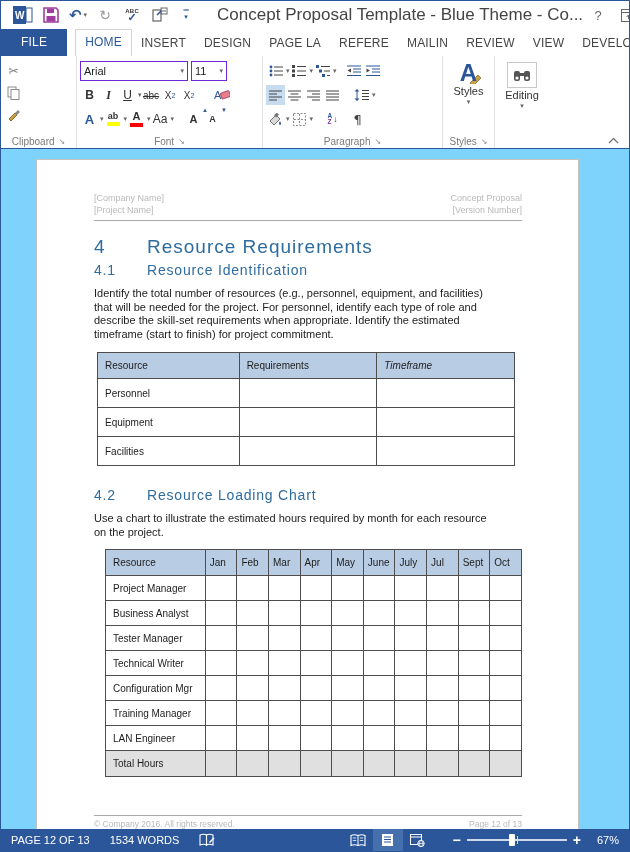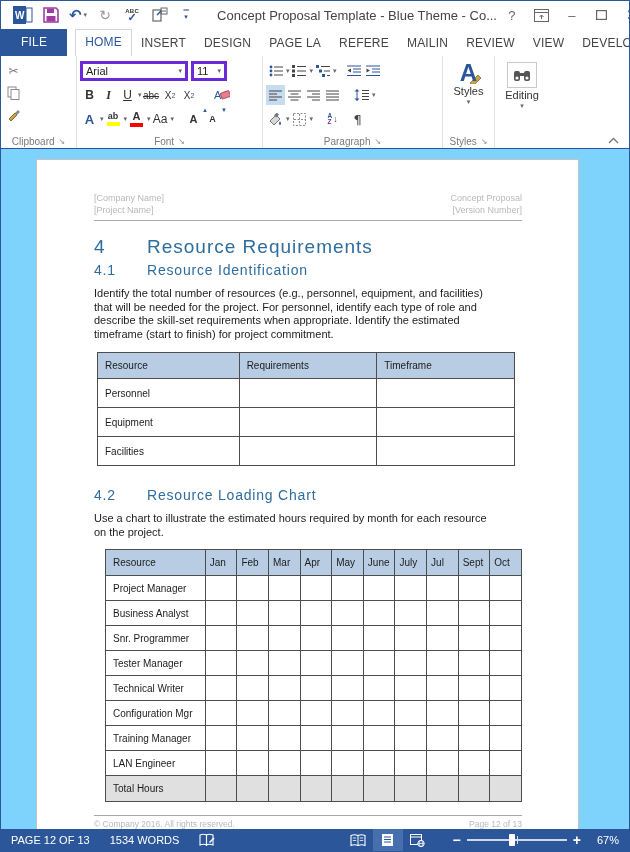--- a/index.html
+++ b/index.html
@@ -18,21 +18,21 @@
   .qat { display:flex; align-items:center; gap:9px; padding-left:12px; }
   .qat .btn { display:flex; align-items:center; justify-content:center; min-width:18px; height:20px; color:#2B579A; }
   .word-logo { width:20px; height:18px; }
   .undo-glyph { font-size:15px; font-weight:bold; color:#2B579A; font-family:"DejaVu Sans",sans-serif; }
   .redo-glyph { font-size:14px; color:#9a9a9a; font-family:"DejaVu Sans",sans-serif; }
   .dd-sm { font-size:7px; color:#666; margin-left:2px; }
   .abc-check { display:flex; flex-direction:column; align-items:center; line-height:1; }
   .abc-check .abc { font-size:6px; font-weight:bold; color:#333; letter-spacing:.3px; }
   .abc-check .chk { font-size:11px; color:#2B579A; font-weight:bold; margin-top:-2px; }
   .qat-sep { display:flex; flex-direction:column; align-items:center; color:#666; font-size:7px; line-height:3px; }
-  .win-title { flex:0 0 auto; margin-left:22px; font-size:13px; color:#444; white-space:nowrap; }
+  .win-title { flex:0 0 auto; margin-left:22px; font-size:17px; color:#444; white-space:nowrap; }
   .title-right { margin-left:auto; display:flex; align-items:center; gap:0; }
   .title-right .tbtn { width:30px; height:22px; display:flex; align-items:center; justify-content:center;
     color:#666; font-size:13px; }
   .title-right .close-glyph { font-size:15px; }
   
   .tabrow { position:absolute; top:28px; left:0; right:0; height:27px; background:#fff;
     display:flex; align-items:flex-end; }
   .tab { padding:5px 9px 6px; font-size:12px; color:#444; letter-spacing:.2px; white-space:nowrap; }
   .tab.file { background:#2B579A; color:#fff; padding:6px 20px 7px; margin-right:8px; }
   .tab.active { color:#2B579A; background:#fff; border:1px solid #d4d4d4; border-bottom:none; padding:5px 9px 7px; }
@@ -46,21 +46,21 @@
   .r { display:flex; align-items:center; height:24px; }
   .ic { min-width:19px; height:20px; display:flex; align-items:center; justify-content:center;
     font-size:12px; color:#333; }
   .ic.active { background:#C8DCF0; }
   .dd { font-size:7px; color:#666; margin-left:1px; }
   .g-clip { width:76px; display:flex; }
   .paste-big { width:40px; display:flex; flex-direction:column; align-items:center; padding-top:2px; }
   .paste-big .lbl { font-size:11px; color:#333; margin-top:2px; }
   .clip-col { display:flex; flex-direction:column; justify-content:flex-start; gap:2px; padding-top:2px; }
   .g-font { width:186px; }
-  .combo { border:3px solid #6d28d9; height:20px; display:flex; align-items:center;
+  .combo { border:1px solid #6d28d9; height:20px; display:flex; align-items:center;
     font-size:11px; padding:0 3px; background:#fff; color:#222; }
   .combo .dd { margin-left:auto; }
   .fontname { width:108px; }
   .fontsize { width:36px; margin-left:3px; }
   .bold-b { font-weight:bold; }
   .ital-i { font-style:italic; font-family:"Liberation Serif",serif; font-weight:bold; }
   .und-u { text-decoration:underline; }
   .strike { text-decoration:line-through; font-size:10px; }
   .subsup { font-size:10px; }
   .subsup sub,.subsup sup { font-size:7px; color:#2B579A; }
@@ -97,21 +97,21 @@
   h2.doc { color:#2E6C9E; font-weight:normal; font-size:14px; letter-spacing:.8px; display:flex; }
   h2.doc .num { width:53px; }
   .h2-1 { margin-top:4px; } .h2-2 { margin-top:21px; }
   p.body { margin-top:9px; font-size:11px; line-height:13.5px; color:#1c1c1c; max-width:405px; }
   table.t { border-collapse:collapse; font-size:10px; color:#1c1c1c; }
   table.t td, table.t th { border:1px solid #4d4d4d; font-weight:normal; text-align:left;
     padding:0 0 0 7px; vertical-align:middle; }
   .t1 { margin-top:11px; margin-left:3px; width:418px; }
   .t1 th { background:#B8CCE4; height:26px; }
   .t1 td { height:29px; }
-  .t1 .c0 { width:142px; } .t1 .c1 { width:138px; } .t1 .c2 { width:138px; }
+  .t1 .c0 { width:142px; } .t1 .c1 { width:138px; } .t1 .c2 { width:138px;font-style:italic; }
   .t2 { margin-top:10px; margin-left:11px; width:417px; }
   .t2 th { background:#B8CCE4; height:26px; }
   .t2 td { height:25px; }
   .t2 .cm { width:31.7px; padding-left:4px; }
   .t2 .cr { width:100px; }
   .t2 tr.total td { background:#E0E0E0; height:26px; }
   .dfoot { position:absolute; left:57px; right:56px; top:655px; border-top:1px solid #a8a8a8;
     padding-top:3px; display:flex; justify-content:space-between; font-size:8.5px; color:#b9b9b9; }
   
   .statusbar { position:absolute; bottom:0; left:0; right:0; height:22px; background:#2B579A; color:#fff;
@@ -579,33 +579,20 @@
             <td></td>
             <td></td>
             <td></td>
             <td></td>
             <td></td>
             <td></td>
             <td></td>
             <td></td>
           </tr>
       <tr>
-        <td>Snr. Programmer</td>
-      <td></td>
-            <td></td>
-            <td></td>
-            <td></td>
-            <td></td>
-            <td></td>
-            <td></td>
-            <td></td>
-            <td></td>
-            <td></td>
-          </tr>
-      <tr>
         <td>Tester Manager</td>
       <td></td>
             <td></td>
             <td></td>
             <td></td>
             <td></td>
             <td></td>
             <td></td>
             <td></td>
             <td></td>

